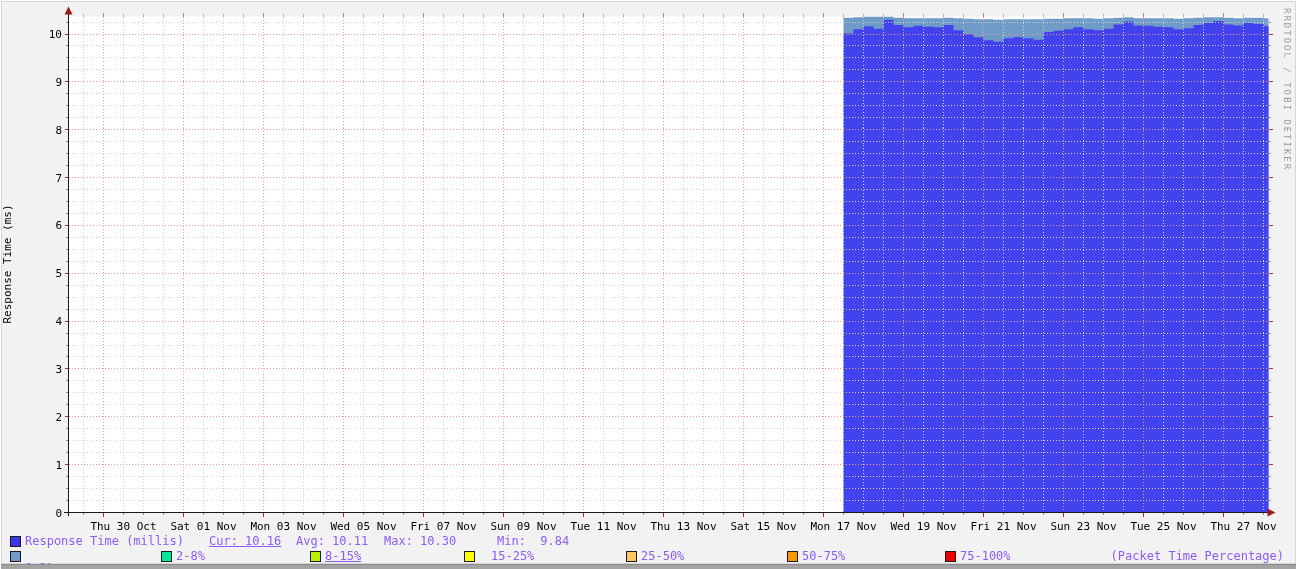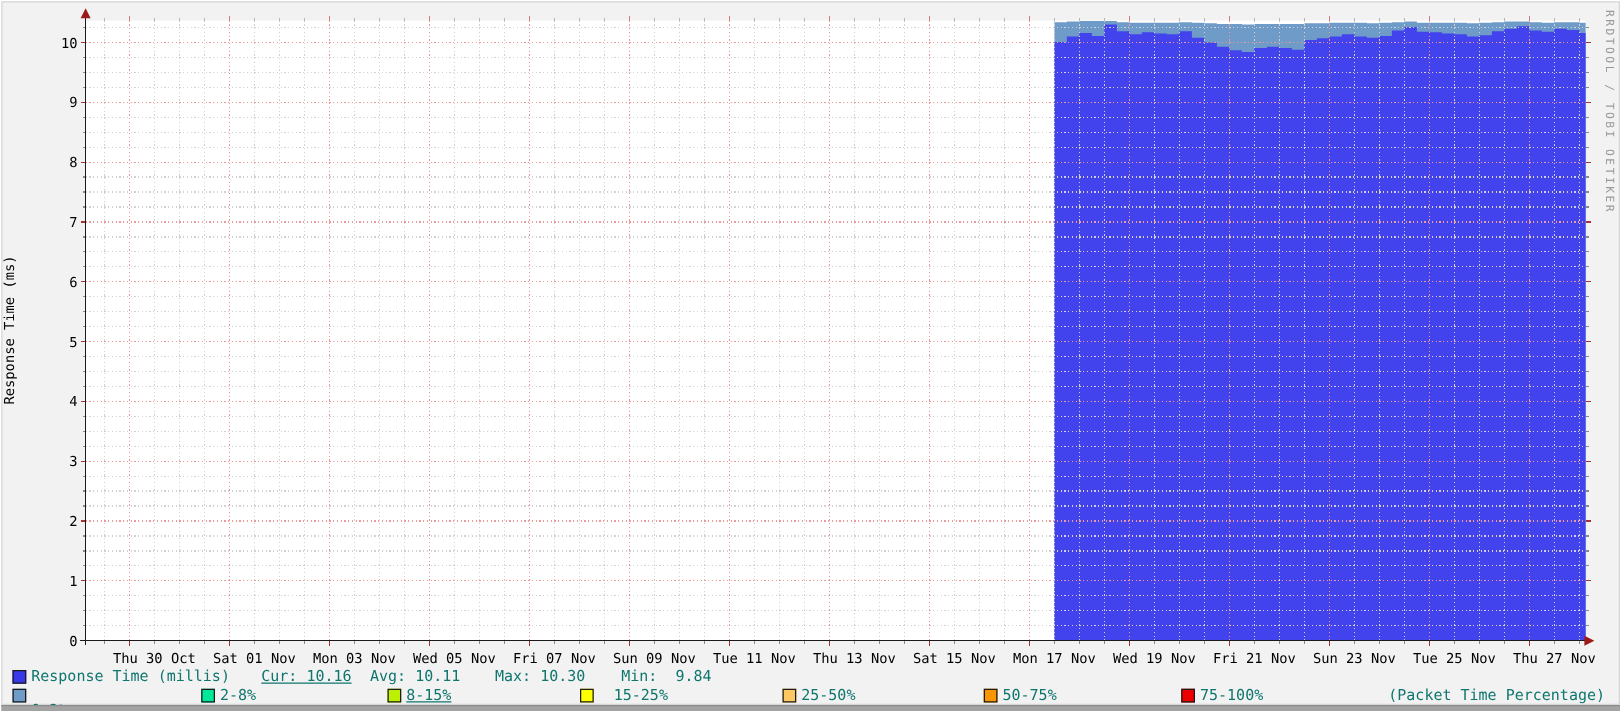--- a/index.html
+++ b/index.html
@@ -3,21 +3,21 @@
 <meta charset="utf-8">
 <style>
   html,body{margin:0;padding:0;background:#ffffff;}
   #stage{position:relative;width:1297px;height:569px;background:#ffffff;overflow:hidden;
          font-family:"DejaVu Sans Mono","Liberation Mono",monospace;}
   #panel{position:absolute;left:1px;top:1px;width:1293px;height:561px;
          background:#f2f2f2;border:1px solid #d6d6d6;}
   #graph{position:absolute;left:0;top:0;}
   #watermark{position:absolute;top:6px;right:3px;writing-mode:vertical-rl;
              font-size:9px;letter-spacing:2px;color:#9a9a9a;}
-  .lgrow{position:absolute;left:0;width:1295px;height:15px;font-size:12px;color:#0f766e;}
+  .lgrow{position:absolute;left:0;width:1295px;height:15px;font-size:12px;color:#8b5cf6;}
   #legend-row1{top:532px;}
   #legend-row2{top:547px;}
   .sw{position:absolute;top:2px;width:9px;height:9px;border:1px solid #1a1a1a;}
   .lgtext{position:absolute;top:0;white-space:pre;line-height:15px;}
   .lgnote{position:absolute;top:0;right:13px;white-space:pre;line-height:15px;}
   #bottom-strip{position:absolute;left:1px;top:564px;width:1295px;height:5px;
                 background:#a3a3a3;border-top:1px solid #8c8c8c;box-sizing:border-box;}
 </style>
 </head>
 <body>
@@ -364,21 +364,21 @@
         <text x="1161.5" y="528" text-anchor="middle" fill="#000" font-size="11" font-family="&quot;DejaVu Sans Mono&quot;,&quot;Liberation Mono&quot;,monospace">Tue 25 Nov</text>
         <text x="1241.5" y="528" text-anchor="middle" fill="#000" font-size="11" font-family="&quot;DejaVu Sans Mono&quot;,&quot;Liberation Mono&quot;,monospace">Thu 27 Nov</text>
         <text x="9" y="262" text-anchor="middle" fill="#000" font-size="11" font-family="&quot;DejaVu Sans Mono&quot;,&quot;Liberation Mono&quot;,monospace" transform="rotate(-90 9 262)">Response Time (ms)</text>
       </svg>
     <div id="watermark">RRDTOOL / TOBI OETIKER</div>
     <div id="legend-row1" class="lgrow">
         <span class="sw" style="left: 8px; background: rgb(56, 56, 232);"></span>
         <span class="lgtext" style="left: 23px;">Response Time (millis)</span>
         <span class="lgtext" style="left: 207px; text-decoration: underline;">Cur: 10.16</span>
         <span class="lgtext" style="left: 294px;">Avg: 10.11</span>
-        <span class="lgtext" style="left: 394px;">Max: 10.30</span>
+        <span class="lgtext" style="left: 382px;">Max: 10.30</span>
         <span class="lgtext" style="left: 495px;">Min:  9.84</span>
       </div>
     <div id="legend-row2" class="lgrow">
         <span class="sw" style="left: 8px; background: rgb(111, 155, 200);"></span>
         <span class="lgtext" style="left: 23px; margin-top: 12px;">0-2%</span>
         <span class="sw" style="left: 159px; background: rgb(0, 232, 152);"></span>
         <span class="lgtext" style="left: 174px;">2-8%</span>
         <span class="sw" style="left: 308px; background: rgb(189, 240, 0);"></span>
         <span class="lgtext" style="left: 323px; text-decoration: underline;">8-15%</span>
         <span class="sw" style="left: 462px; background: rgb(255, 255, 0);"></span>

